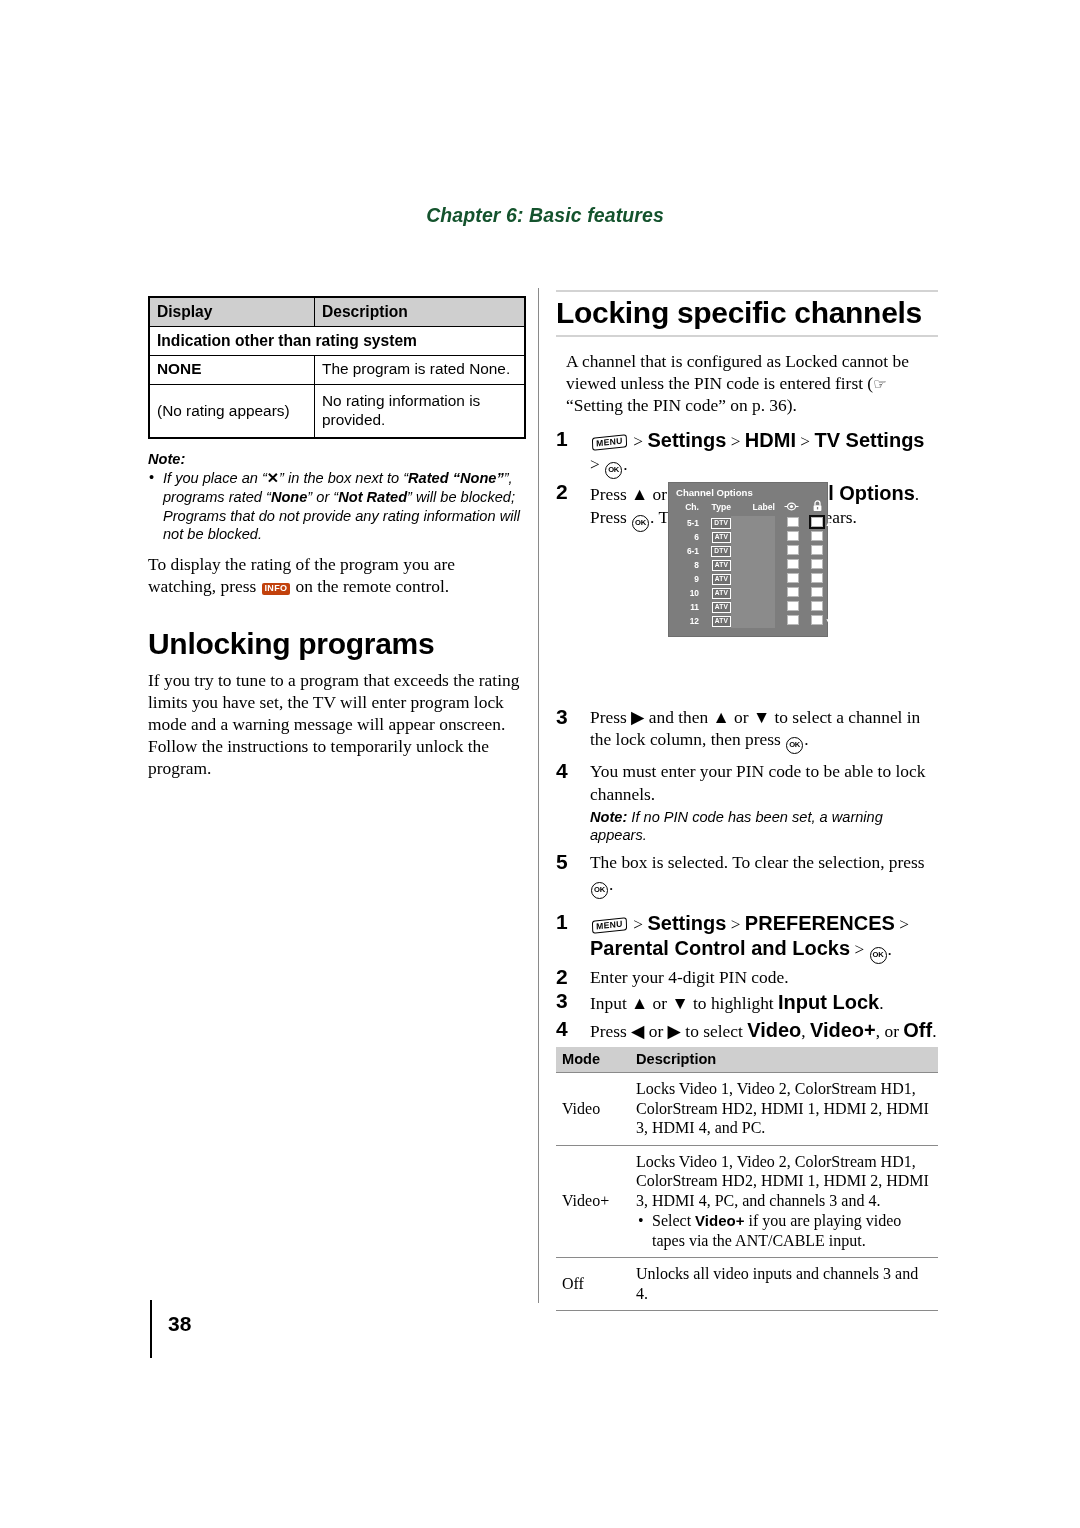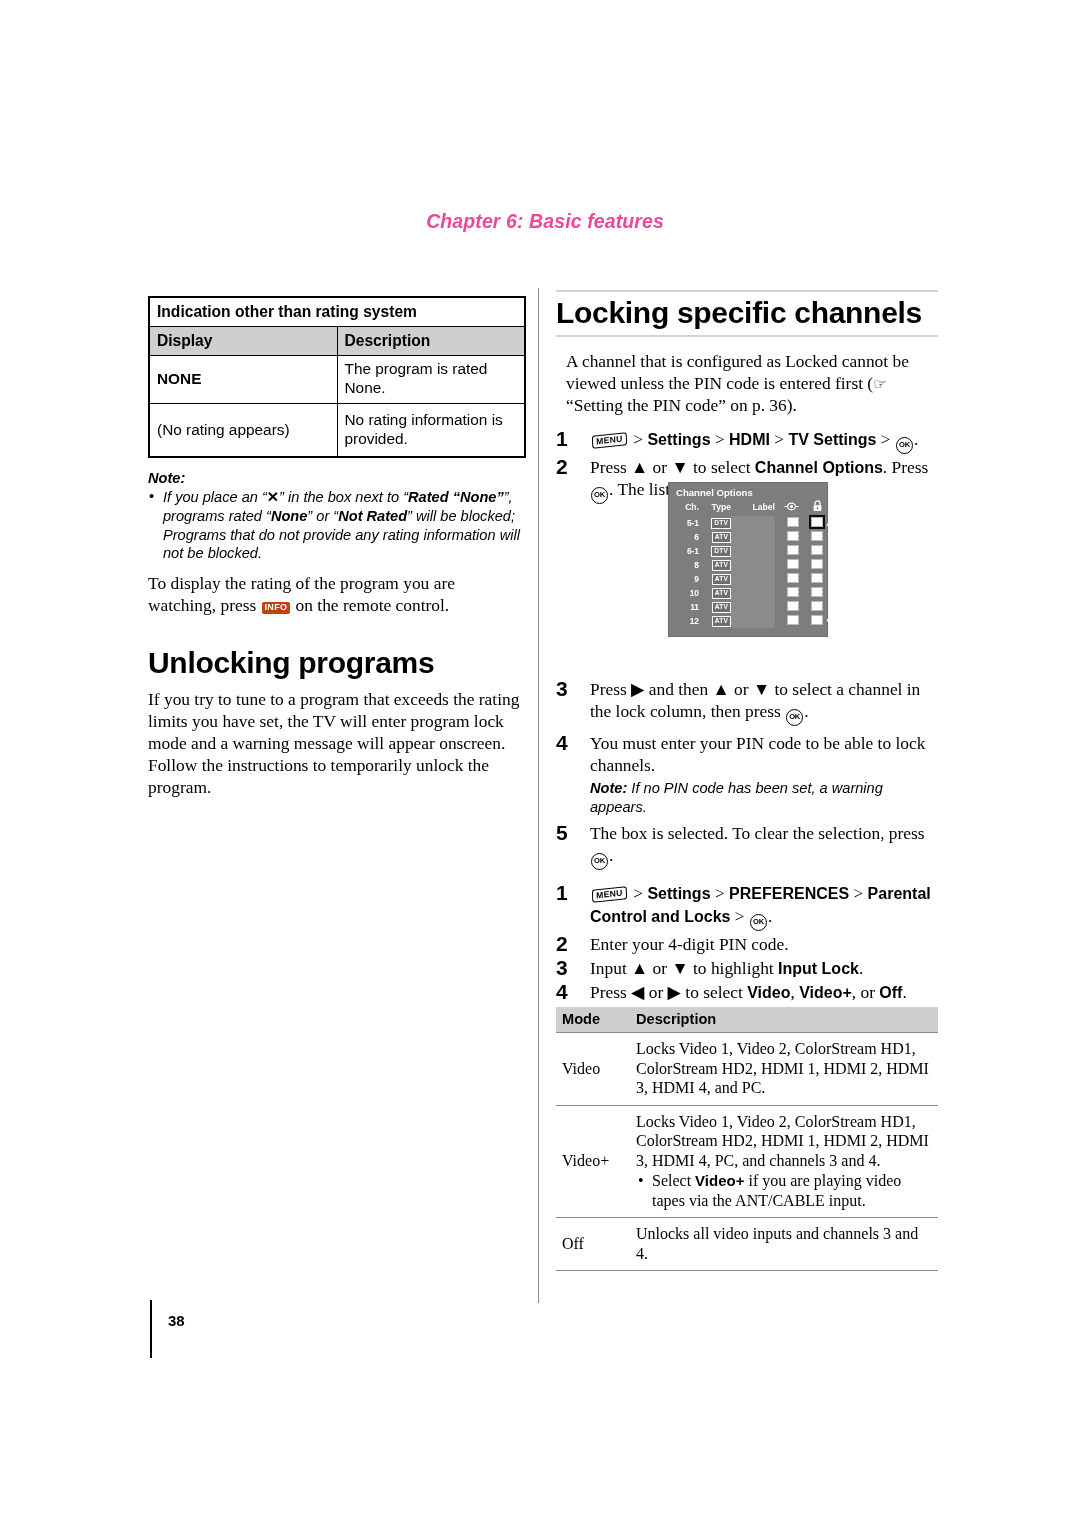--- a/index.html
+++ b/index.html
@@ -19,29 +19,29 @@
   
   .page {
     position: absolute;
     left: 0; top: 0;
     width: 1080px;
     height: 1528px;
   }
   .chapter-header {
     position: absolute;
     left: 150px;
-    top: 210px;
+    top: 204px;
     width: 790px;
     text-align: center;
     font-family: "Liberation Sans", sans-serif;
     font-weight: bold;
     font-style: italic;
     font-size: 19.5px;
     letter-spacing: 0.1px;
-    color: #ec4899;
+    color: #14532d;
   }
   .col-divider {
     position: absolute;
     left: 538px;
     top: 288px;
     width: 1px;
     height: 1015px;
     background: #8a8a8a;
   }
 
@@ -140,21 +140,21 @@
     line-height: 1.27;
   }
   .step .num {
     position: absolute;
     left: 0;
     top: -2px;
     font-family: "Liberation Sans", sans-serif;
     font-weight: bold;
     font-size: 21px;
   }
-  .step b { font-family: "Liberation Sans", sans-serif; font-size: 16px; font-weight: bold; }
+  .step b { font-family: "Liberation Sans", sans-serif; font-size: 20px; font-weight: bold; }
   .step-note {
     font-family: "Liberation Sans", sans-serif;
     font-size: 14.6px;
     font-style: italic;
   }
   .step-note b { font-family: "Liberation Sans", sans-serif; font-size: 14.6px; font-style: italic; }
 
   
   .key-menu {
     display: inline-block;
@@ -326,42 +326,42 @@
     left: 0; top: 0;
     width: 2px; height: 58px;
     background: #000;
   }
   .page-num {
     position: absolute;
     left: 18px;
     top: 12px;
     font-family: "Liberation Sans", sans-serif;
     font-weight: bold;
-    font-size: 15px;
+    font-size: 21px;
   }
 </style>
 </head>
 <body>
 
 <div class="page">
 
   <div class="chapter-header">Chapter 6: Basic features</div>
 
   <div class="col-divider"></div>
 
   <div class="col-left">
 
     <table class="rating-table">
       <tbody>
           <tr>
-        <td class="rt-title" colspan="2">Indication other than rating system</td>
-      </tr>
-      <tr>
         <td class="rt-head" style="width:150px">Display</td>
         <td class="rt-head">Description</td>
+      </tr>
+      <tr>
+        <td class="rt-title" colspan="2">Indication other than rating system</td>
       </tr>
       <tr>
         <td class="rt-bold">NONE</td>
         <td>The program is rated None.</td>
       </tr>
       <tr>
         <td class="rt-cellpad">(No rating appears)</td>
         <td class="rt-cellpad">No rating information is provided.</td>
       </tr>
     </tbody>

